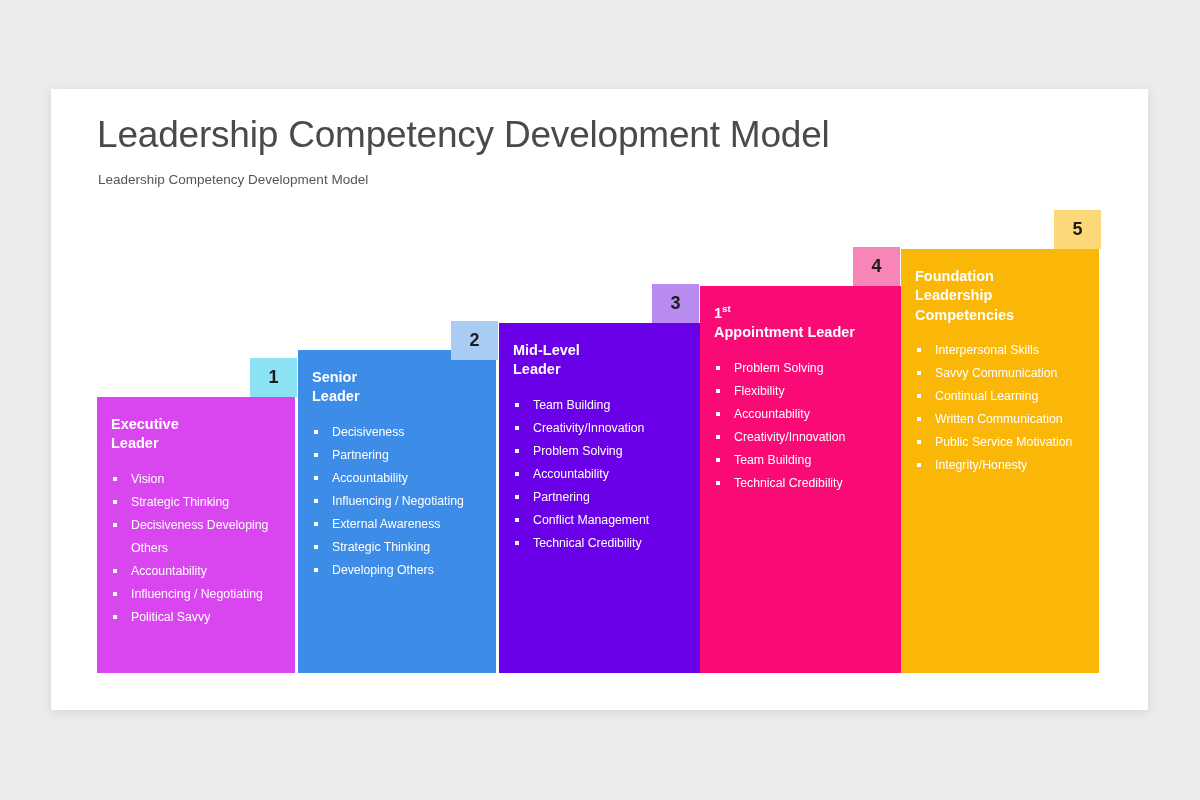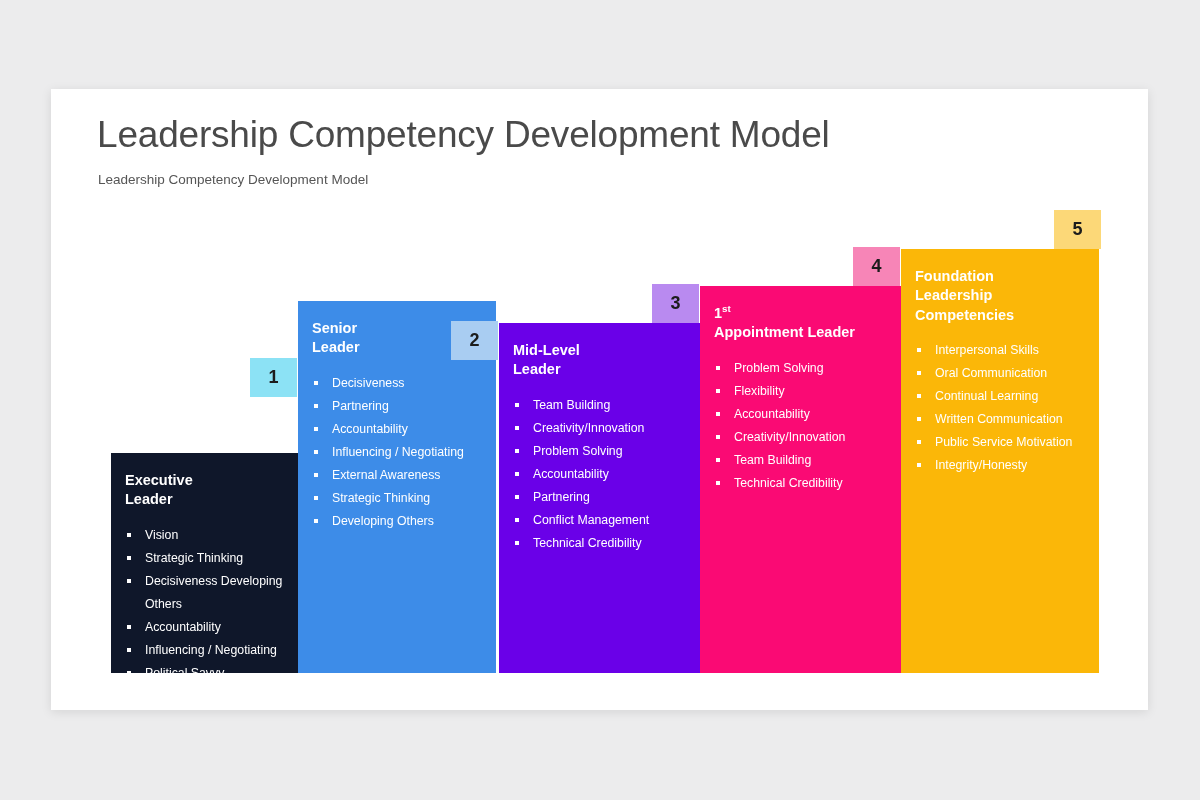--- a/index.html
+++ b/index.html
@@ -112,36 +112,36 @@
 </style>
 </head>
 <body>
 
 <div id="slide-card">
 
   <div id="page-title">Leadership Competency Development Model</div>
   <div id="page-subtitle">Leadership Competency Development Model</div>
 
   <div id="chart-area">
-      <div class="stair-col" style="left: 60px; width: 198px; height: 220px; background: #0f172a;">
+      <div class="stair-col" style="left: 46px; width: 198px; height: 276px; background: #d946ef;">
         <div class="col-heading">Executive
 Leader</div>
         <ul class="comp-list">
           <li><span class="sq-bullet"></span><span>Vision</span></li>
           <li><span class="sq-bullet"></span><span>Strategic Thinking</span></li>
           <li><span class="sq-bullet"></span><span>Decisiveness Developing Others</span></li>
           <li><span class="sq-bullet"></span><span>Accountability</span></li>
           <li><span class="sq-bullet"></span><span>Influencing / Negotiating</span></li>
           <li><span class="sq-bullet"></span><span>Political Savvy</span></li>
         </ul>
       </div>
       <div class="step-badge" style="left: 199px; bottom: 313px; background: rgb(140, 226, 245);">
         <span>1</span>
       </div>
-      <div class="stair-col" style="left: 247px; width: 198px; height: 372px; background: rgb(61, 140, 232);">
+      <div class="stair-col" style="left: 247px; width: 198px; height: 323px; background: rgb(61, 140, 232);">
         <div class="col-heading">Senior
 Leader</div>
         <ul class="comp-list">
           <li><span class="sq-bullet"></span><span>Decisiveness</span></li>
           <li><span class="sq-bullet"></span><span>Partnering</span></li>
           <li><span class="sq-bullet"></span><span>Accountability</span></li>
           <li><span class="sq-bullet"></span><span>Influencing / Negotiating</span></li>
           <li><span class="sq-bullet"></span><span>External Awareness</span></li>
           <li><span class="sq-bullet"></span><span>Strategic Thinking</span></li>
           <li><span class="sq-bullet"></span><span>Developing Others</span></li>
@@ -178,21 +178,21 @@
         </ul>
       </div>
       <div class="step-badge" style="left: 802px; bottom: 424px; background: rgb(247, 133, 183);">
         <span>4</span>
       </div>
       <div class="stair-col" style="left: 850px; width: 198px; height: 424px; background: rgb(251, 183, 8);">
         <div class="col-heading">Foundation  Leadership
 Competencies</div>
         <ul class="comp-list">
           <li><span class="sq-bullet"></span><span>Interpersonal Skills</span></li>
-          <li><span class="sq-bullet"></span><span>Oral Communication</span></li>
+          <li><span class="sq-bullet"></span><span>Savvy Communication</span></li>
           <li><span class="sq-bullet"></span><span>Continual Learning</span></li>
           <li><span class="sq-bullet"></span><span>Written Communication</span></li>
           <li><span class="sq-bullet"></span><span>Public Service Motivation</span></li>
           <li><span class="sq-bullet"></span><span>Integrity/Honesty</span></li>
         </ul>
       </div>
       <div class="step-badge" style="left: 1003px; bottom: 461px; background: rgb(252, 216, 120);">
         <span>5</span>
       </div>
     </div>

